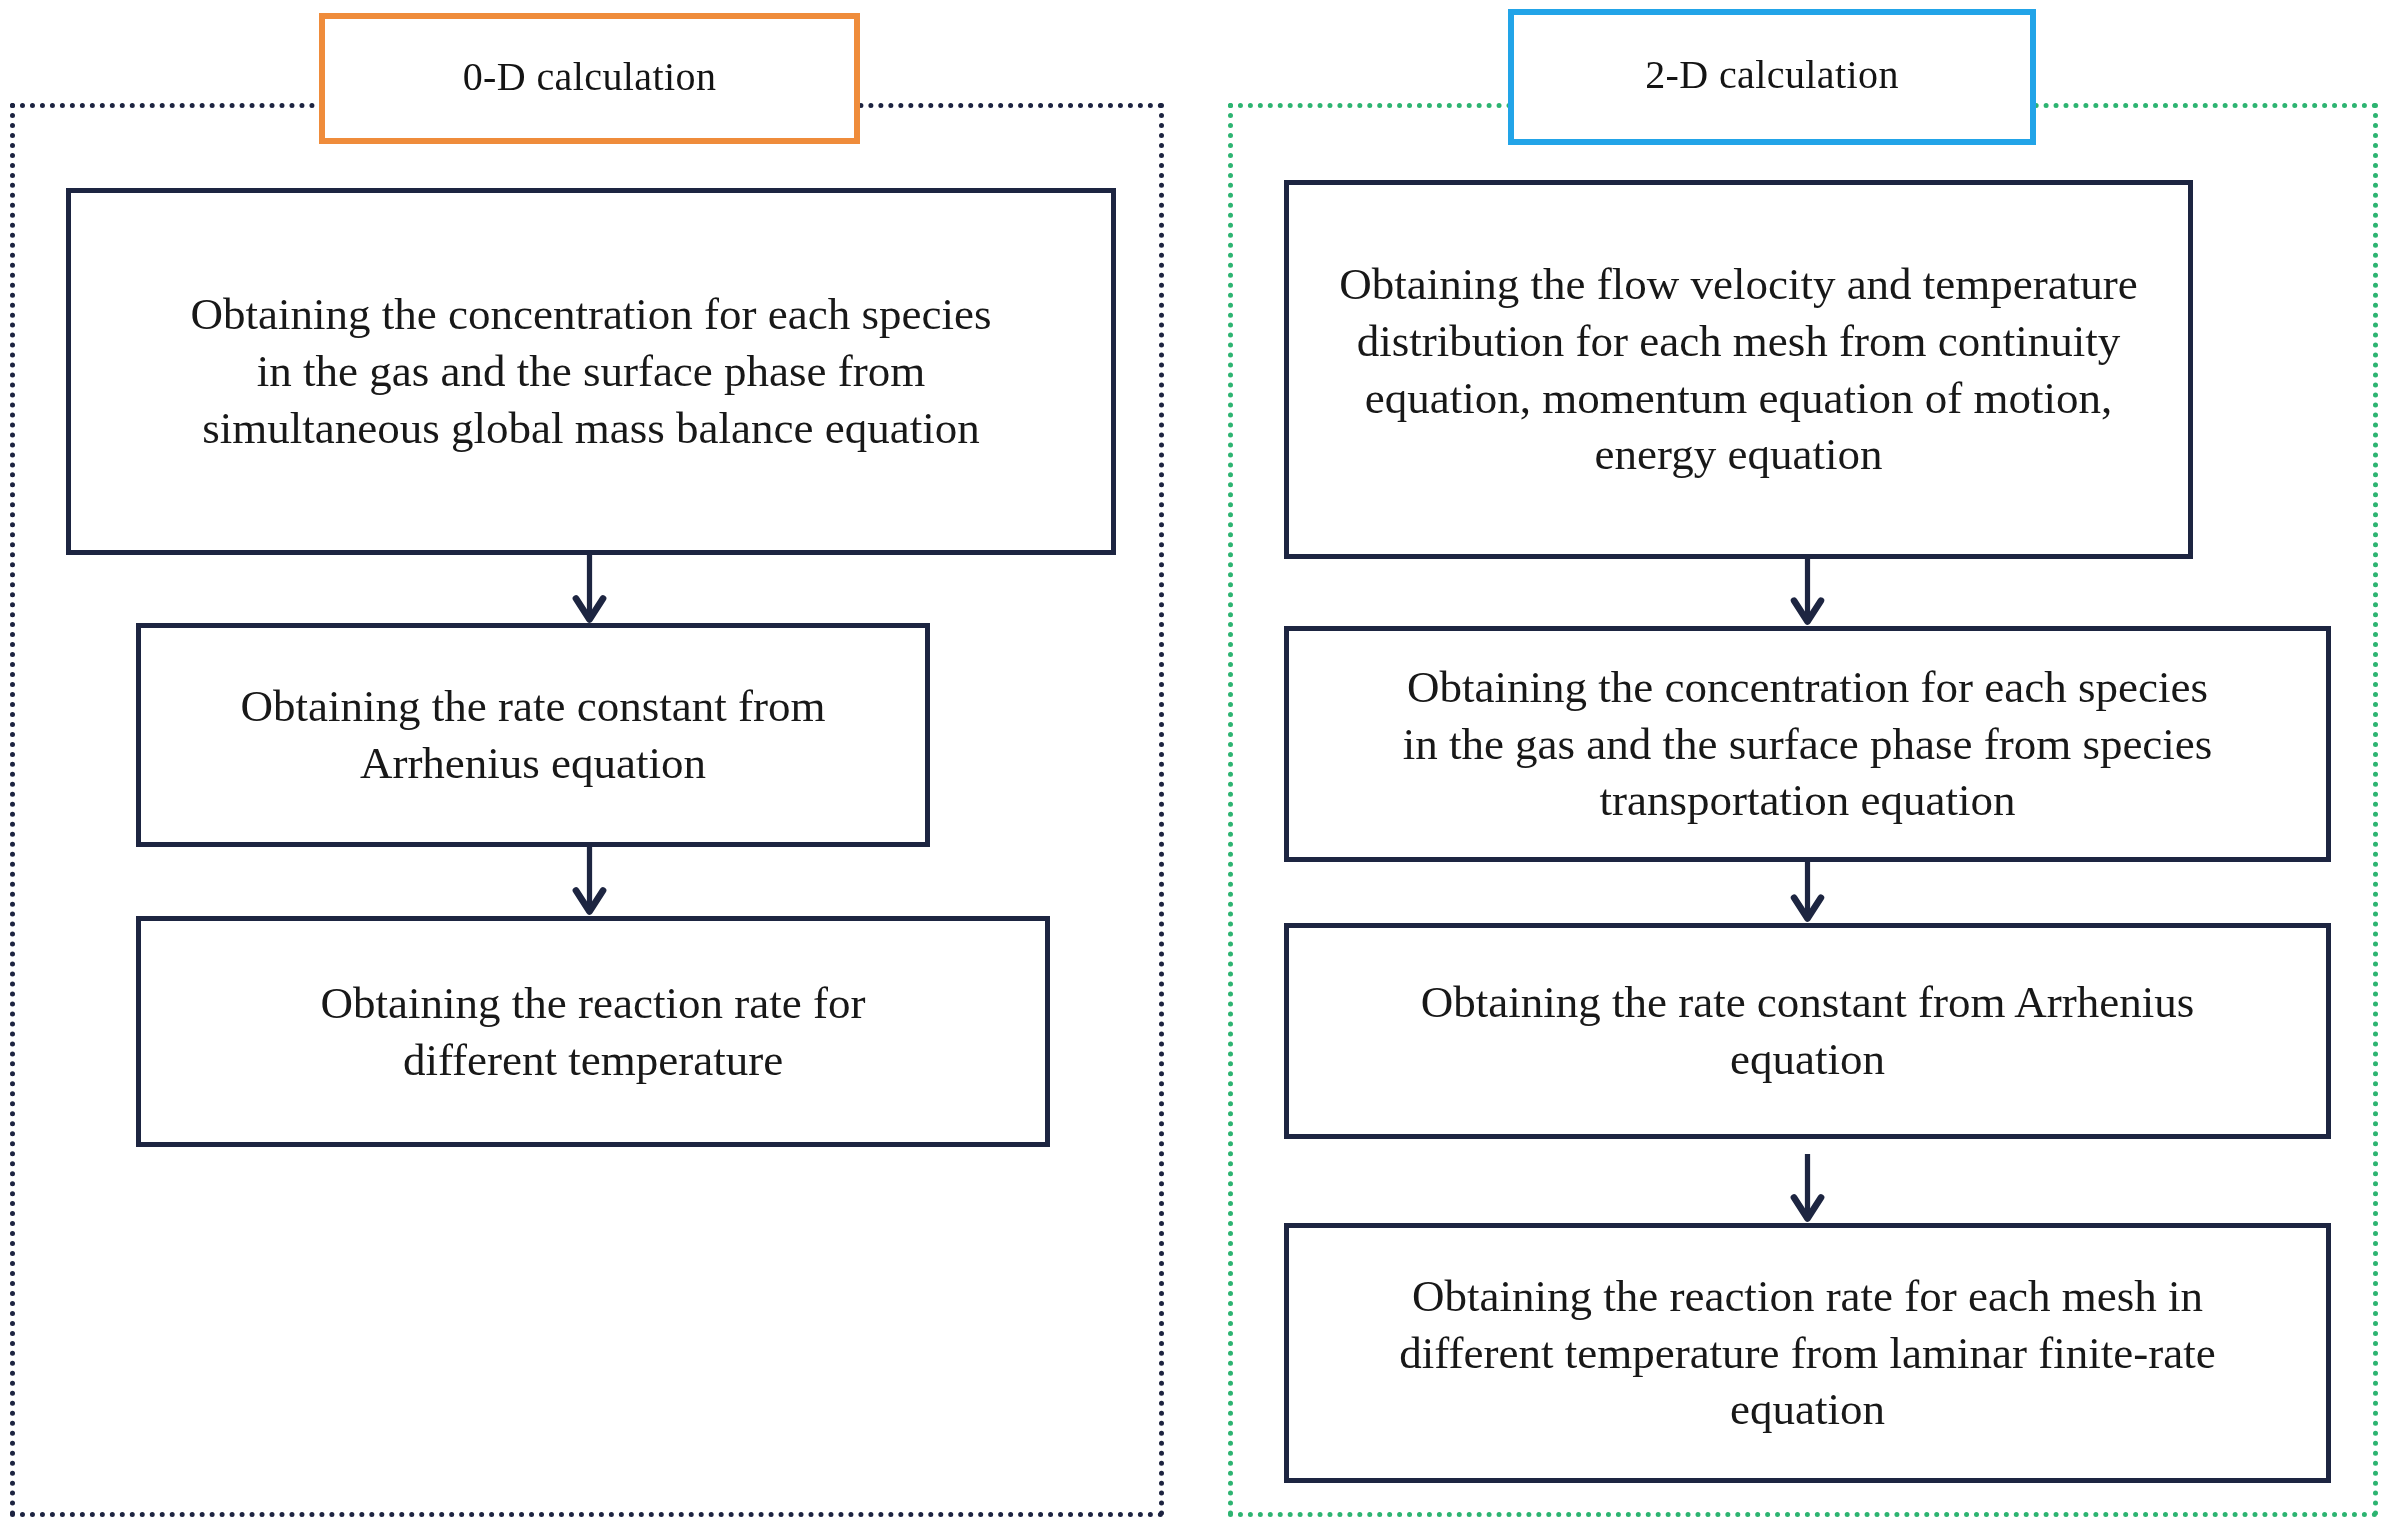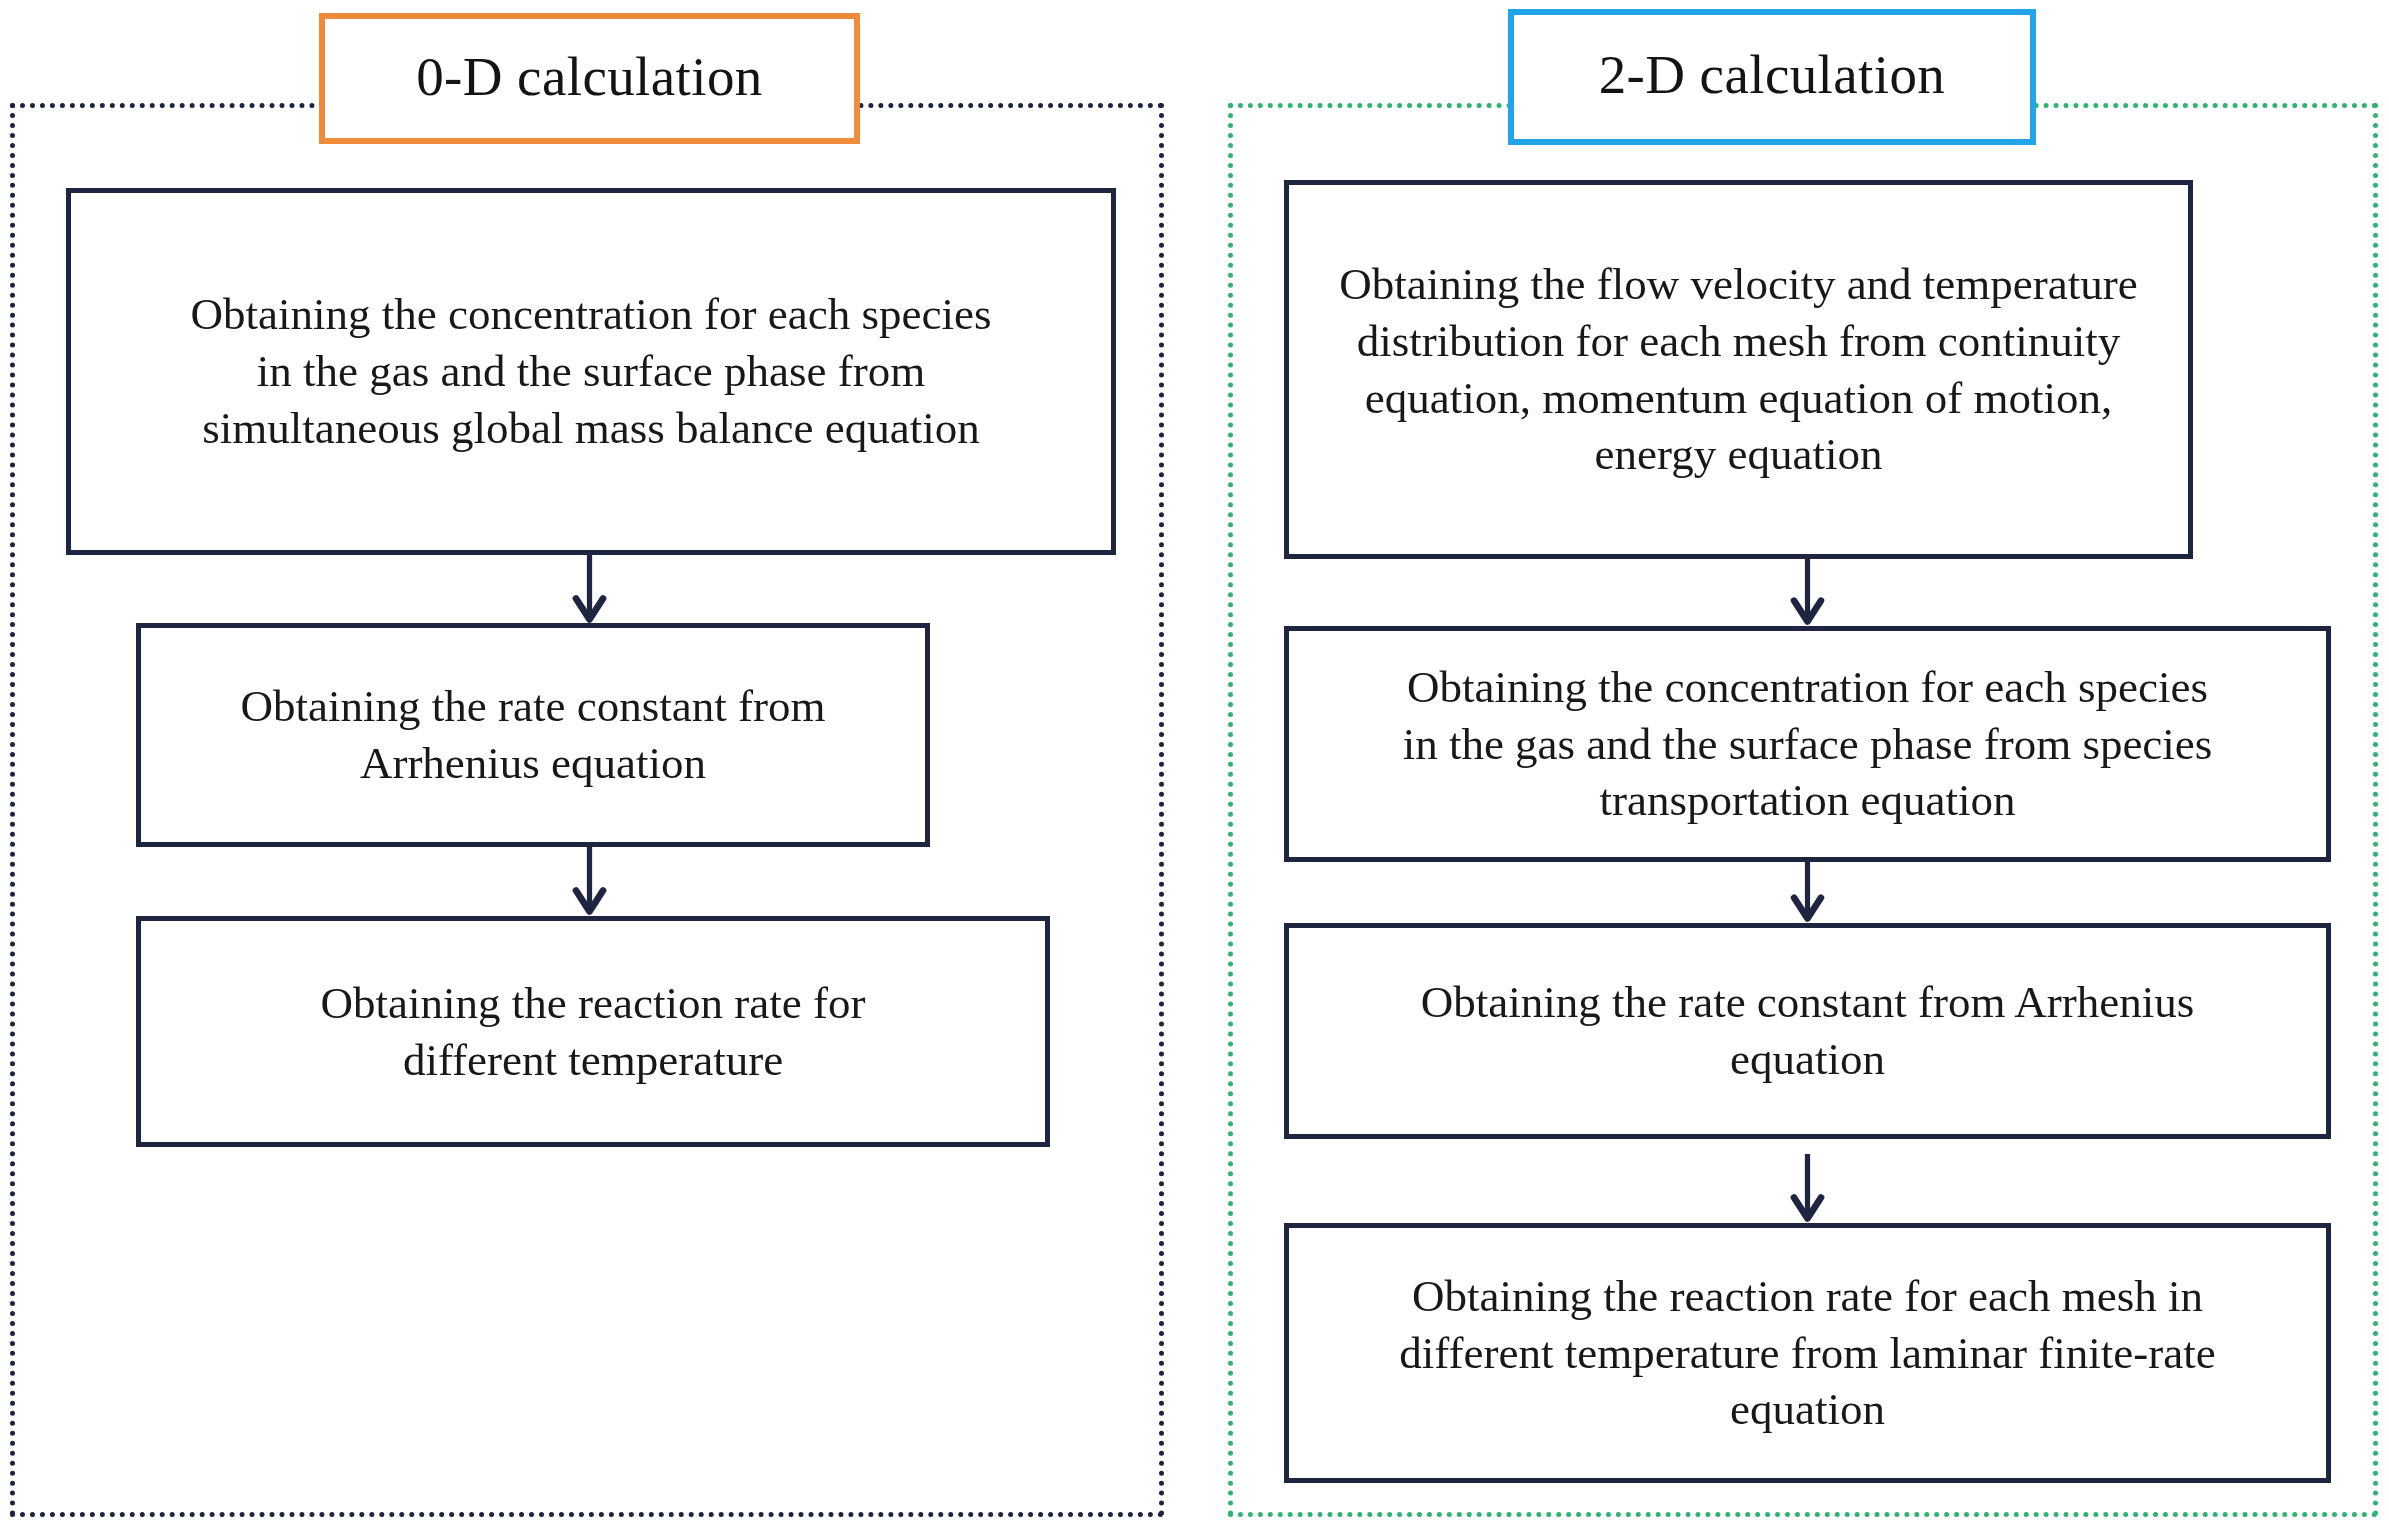--- a/index.html
+++ b/index.html
@@ -49,21 +49,21 @@
     position: absolute;
     box-sizing: border-box;
     background: #ffffff;
     display: flex;
     align-items: center;
     justify-content: center;
     z-index: 5;
     line-height: 1;
   }
   .chip-label {
-    font-size: 55px;
+    font-size: 40px;
     color: #141414;
     letter-spacing: 0.4px;
     white-space: nowrap;
     padding-bottom: 4.5px;
   }
   .chip-left {
     left: 319px;
     top: 13.4px;
     width: 541px;
     height: 131px;

